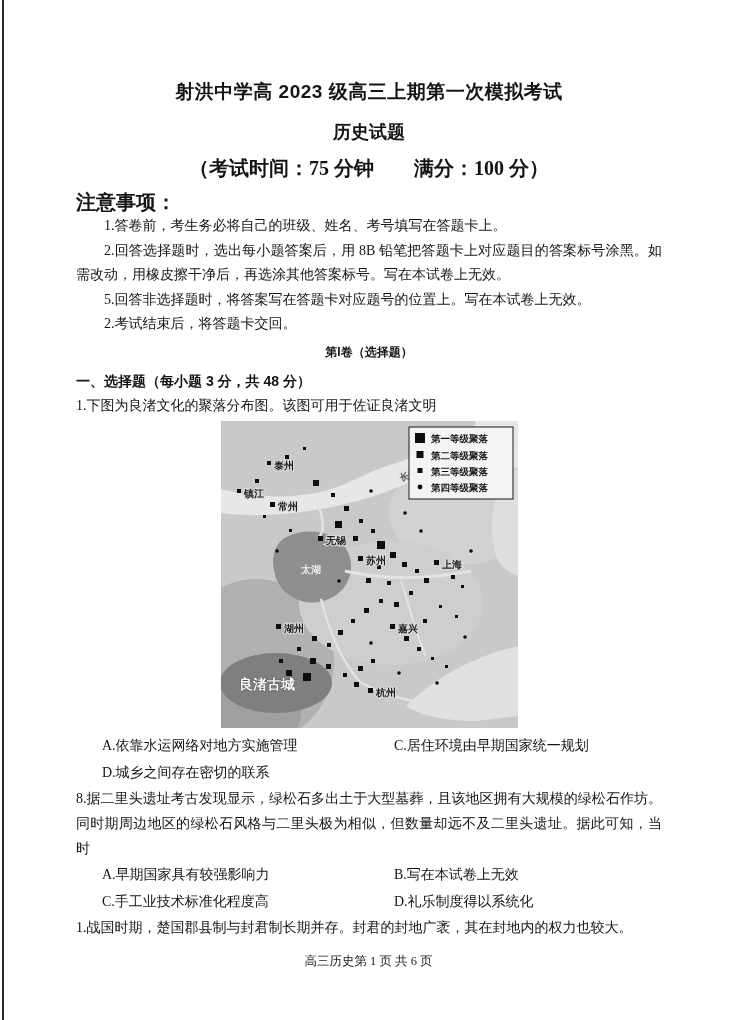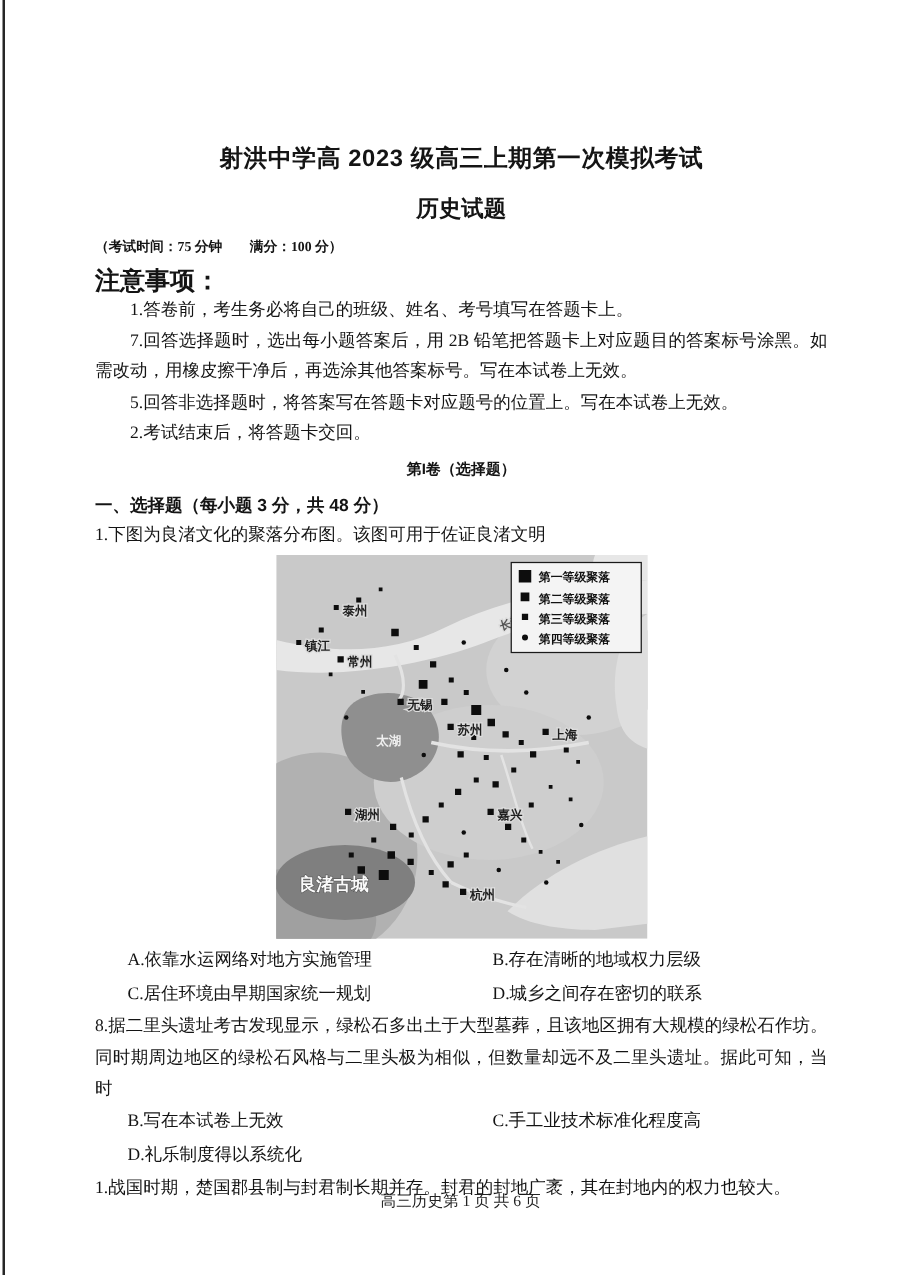--- a/index.html
+++ b/index.html
@@ -13,32 +13,32 @@
     overflow: hidden;
   }
   .scan-edge {
     position: absolute; left: 2px; top: 0;
     width: 2px; height: 1020px; background: #262626;
   }
   .page {
     position: absolute; left: 76px; top: 0; width: 586px;
   }
   .title {
-    margin-top: 114px; text-align: center;
+    margin-top: 79px; text-align: center;
     font-family: "Liberation Sans", "DejaVu Sans", sans-serif;
     font-weight: bold; font-size: 19px; letter-spacing: 0.5px;
   }
   .subject {
     margin-top: 15px; text-align: center;
     font-family: "Liberation Sans", "DejaVu Sans", sans-serif;
     font-weight: bold; font-size: 18px;
   }
   .exam-info {
-    margin-top: 11px; text-align: left;
-    font-weight: bold; font-size: 11px;
+    margin-top: 11px; text-align: center;
+    font-weight: bold; font-size: 20px;
   }
   .notice-label {
     margin-top: 8px; font-weight: bold; font-size: 20px; line-height: 24px;
     font-family: "Liberation Sans", "DejaVu Sans", sans-serif;
   }
   p.notice {
     margin: 0; font-size: 14px; line-height: 24.6px;
     text-indent: 2em; text-align: justify;
   }
   .section-title {
@@ -74,21 +74,21 @@
 <div class="scan-edge"></div>
 
 <div class="page">
 
   <div class="title">射洪中学高 2023 级高三上期第一次模拟考试</div>
   <div class="subject">历史试题</div>
   <div class="exam-info">（考试时间：75 分钟　　满分：100 分）</div>
 
   <div class="notice-label">注意事项：</div>
   <p class="notice">1.答卷前，考生务必将自己的班级、姓名、考号填写在答题卡上。</p>
-  <p class="notice">7.回答选择题时，选出每小题答案后，用 2B 铅笔把答题卡上对应题目的答案标号涂黑。如需改动，用橡皮擦干净后，再选涂其他答案标号。写在本试卷上无效。</p>
+  <p class="notice">2.回答选择题时，选出每小题答案后，用 8B 铅笔把答题卡上对应题目的答案标号涂黑。如需改动，用橡皮擦干净后，再选涂其他答案标号。写在本试卷上无效。</p>
   <p class="notice">5.回答非选择题时，将答案写在答题卡对应题号的位置上。写在本试卷上无效。</p>
   <p class="notice">2.考试结束后，将答题卡交回。</p>
 
   <div class="section-title">第I卷（选择题）</div>
   <div class="section-sub">一、选择题（每小题 3 分，共 48 分）</div>
 
   <p class="stem">1.下图为良渚文化的聚落分布图。该图可用于佐证良渚文明</p>
 
   <div class="map-wrap">
     <svg viewBox="0 0 297 307" width="297" height="307" xmlns="http://www.w3.org/2000/svg">
@@ -213,28 +213,28 @@
           <text x="210" y="38">第二等级聚落</text>
           <text x="210" y="54">第三等级聚落</text>
           <text x="210" y="70">第四等级聚落</text>
         </g>
       </g>
     </svg>
   </div>
 
   <div class="options">
     <span>A.依靠水运网络对地方实施管理</span>
-    <span>B.存在清晰的地域权力层级</span>
     <span>C.居住环境由早期国家统一规划</span>
     <span>D.城乡之间存在密切的联系</span>
   </div>
 
   <p class="stem">8.据二里头遗址考古发现显示，绿松石多出土于大型墓葬，且该地区拥有大规模的绿松石作坊。同时期周边地区的绿松石风格与二里头极为相似，但数量却远不及二里头遗址。据此可知，当时</p>
 
   <div class="options">
+    <span>A.早期国家具有较强影响力</span>
     <span>B.写在本试卷上无效</span>
     <span>C.手工业技术标准化程度高</span>
     <span>D.礼乐制度得以系统化</span>
   </div>
 
   <p class="stem">1.战国时期，楚国郡县制与封君制长期并存。封君的封地广袤，其在封地内的权力也较大。</p>
 
 </div>
 
 <div class="footer">

